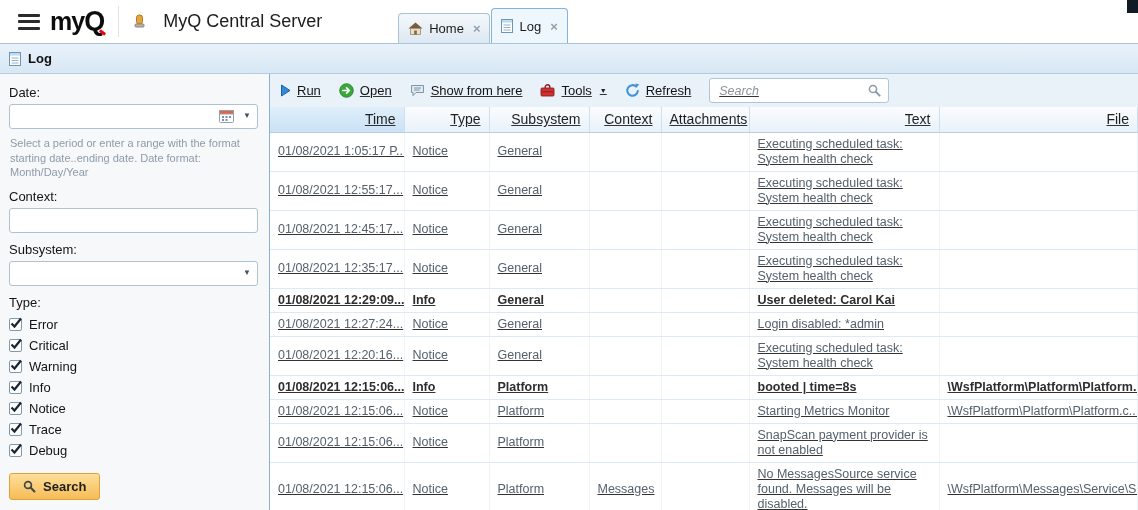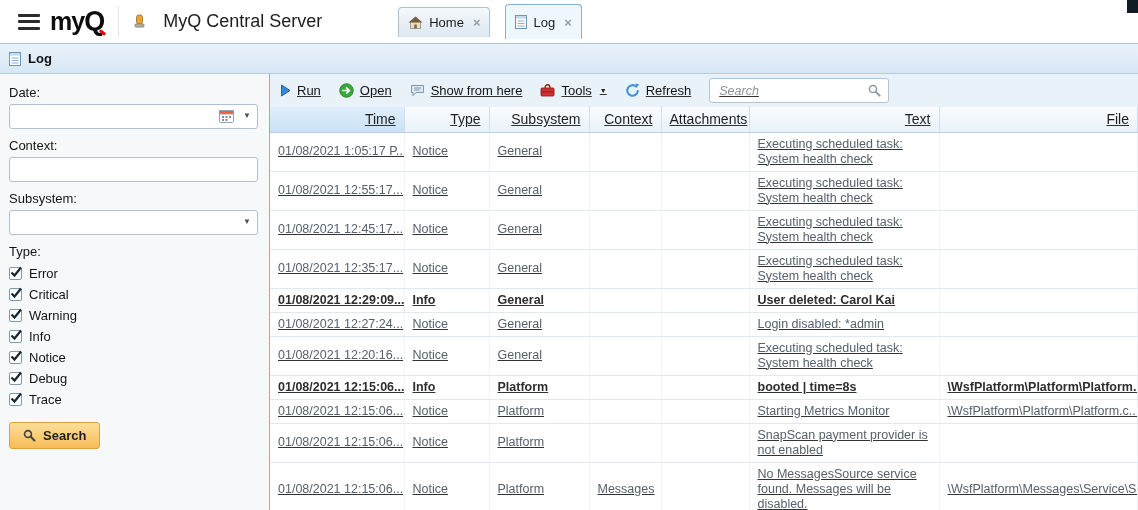--- a/index.html
+++ b/index.html
@@ -17,21 +17,21 @@
     cursor:pointer;margin-right:10px;flex:none;}
   .hamburger span{display:block;height:3px;background:#2b2b2b;border-radius:1px;}
   .logo{font-weight:bold;color:#0d0d0d;letter-spacing:-1px;margin-right:14px;padding-right:14px;
     border-right:1px solid #e4e4e4;white-space:nowrap;flex:none;display:flex;align-items:baseline;}
   .logo-my{font-size:25px;}
   .logo-q{font-size:27px;position:relative;}
   .logo-q::after{content:"";position:absolute;right:-2px;bottom:3px;width:7px;height:3px;
     background:#e30613;transform:rotate(38deg);border-radius:1px;}
   .server{display:flex;align-items:center;gap:17px;font-size:18px;color:#1d1d1d;
     padding-right:14px;margin-right:62px;flex:none;}
-  .tabbar{display:flex;align-items:center;gap:15px;height:100%;flex:none;}
+  .tabbar{display:flex;align-items:flex-end;gap:1px;height:100%;flex:none;}
   .tab{height:30px;padding:0 9px;display:flex;align-items:center;gap:6px;cursor:pointer;
     background:linear-gradient(#f4f8fb,#dde8f1);border:1px solid #a9c2d6;border-bottom:none;
     border-radius:4px 4px 0 0;font-size:13px;color:#1c1c1c;box-sizing:border-box;}
   .tab.active{height:35px;background:#eef7fe;border-color:#84b2d8;}
   .tab-close{color:#90a0ae;font-size:13px;font-weight:bold;margin-left:3px;cursor:pointer;}
   .tab-icon{display:flex;align-items:center;}
   .corner{position:absolute;right:0;top:0;width:11px;height:13px;background:#111b26;}
 
   
   .titlebar{height:30px;flex:none;background:linear-gradient(#e9f2fa,#d8e7f4);
@@ -176,20 +176,21 @@
             <rect x="0.5" y="1.5" width="14" height="3.5" fill="#e8623c" stroke="#8fa3b5"></rect>
             <rect x="3" y="7" width="2" height="2" fill="#7d8da0"></rect>
             <rect x="6.5" y="7" width="2" height="2" fill="#7d8da0"></rect>
             <rect x="10" y="7" width="2" height="2" fill="#7d8da0"></rect>
             <rect x="3" y="10" width="2" height="2" fill="#7d8da0"></rect>
             <rect x="6.5" y="10" width="2" height="2" fill="#7d8da0"></rect>
           </svg>
         </span>
         <span class="dd-arrow">▼</span>
       </div>
+      <p class="help">Select a period or enter a range with the format starting date..ending date. Date format: Month/Day/Year</p>
 
       <div class="field-label">Context:</div>
       <div class="input-wrap">
         <input class="text-input" type="text" style="">
       </div>
 
       <div class="field-label">Subsystem:</div>
       <div class="input-wrap select-wrap">
         <input class="text-input" type="text" style="">
         <span class="dd-arrow">▼</span>
@@ -236,29 +237,29 @@
       </svg>
     </span>
     <span class="check-label">Notice</span>
   </label>
           <label class="check-row">
     <span class="checkbox checked">
       <svg width="15" height="14" viewBox="0 0 15 14">
         <polyline points="2.5,7.5 5.5,10.5 12,2.5" fill="none" stroke="#1c2630" stroke-width="2.2"></polyline>
       </svg>
     </span>
+    <span class="check-label">Trace</span>
+  </label>
+          <label class="check-row">
+    <span class="checkbox checked">
+      <svg width="15" height="14" viewBox="0 0 15 14">
+        <polyline points="2.5,7.5 5.5,10.5 12,2.5" fill="none" stroke="#1c2630" stroke-width="2.2"></polyline>
+      </svg>
+    </span>
     <span class="check-label">Debug</span>
-  </label>
-          <label class="check-row">
-    <span class="checkbox checked">
-      <svg width="15" height="14" viewBox="0 0 15 14">
-        <polyline points="2.5,7.5 5.5,10.5 12,2.5" fill="none" stroke="#1c2630" stroke-width="2.2"></polyline>
-      </svg>
-    </span>
-    <span class="check-label">Trace</span>
   </label>
         </div>
 
       <button class="search-btn">
         <span class="tab-icon">
           <svg width="13" height="13" viewBox="0 0 13 13">
             <circle cx="5" cy="5" r="3.4" fill="none" stroke="#42454a" stroke-width="1.7"></circle>
             <line x1="7.6" y1="7.6" x2="11.4" y2="11.4" stroke="#42454a" stroke-width="2.1" stroke-linecap="round"></line>
           </svg>
         </span>

